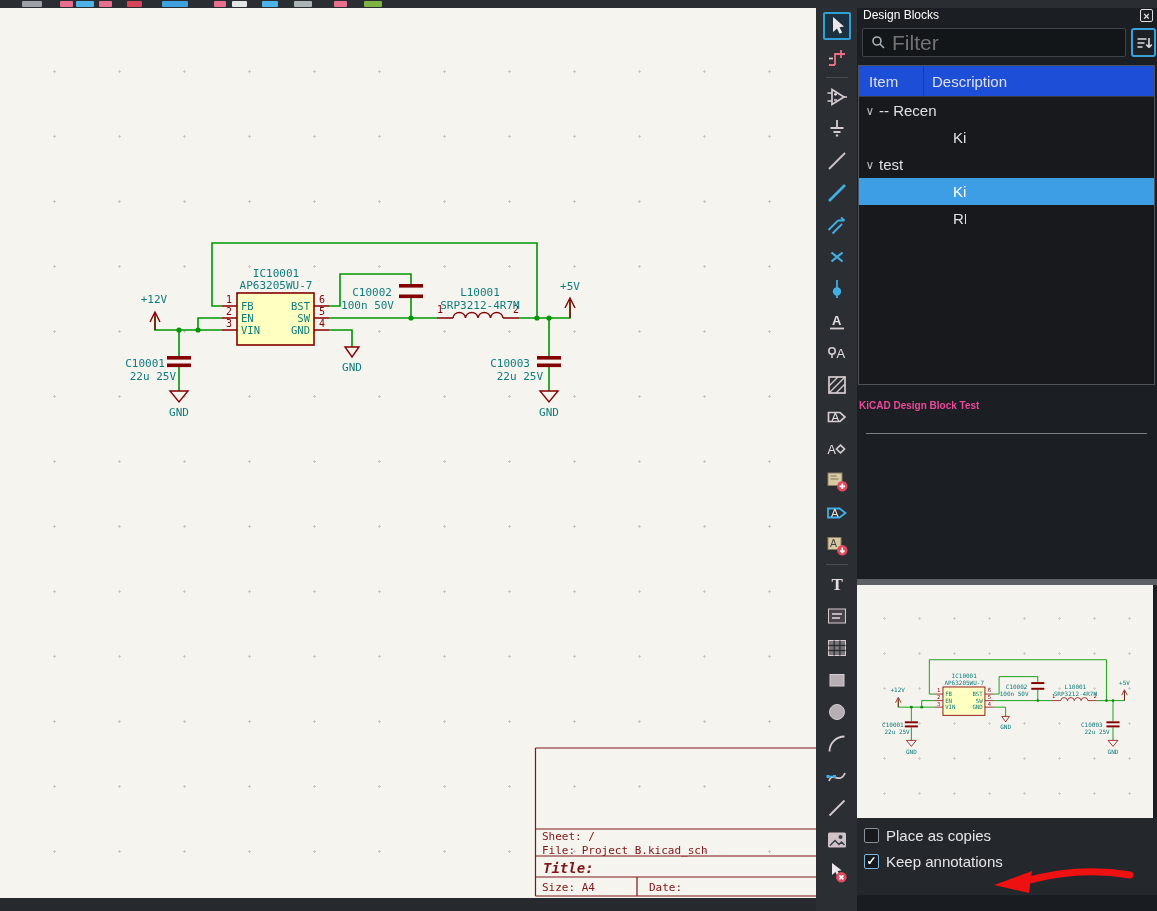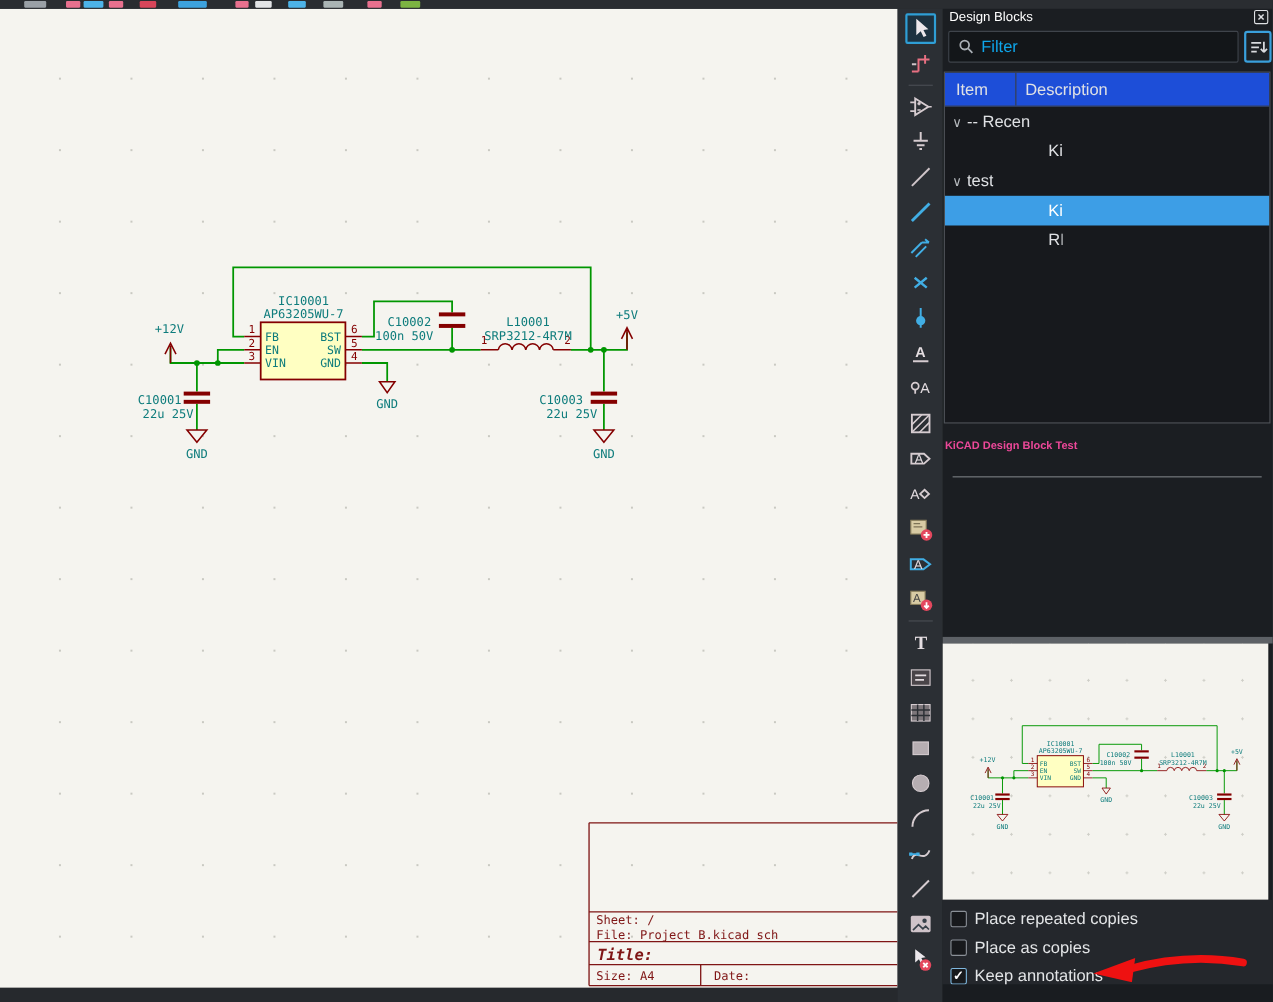--- a/index.html
+++ b/index.html
@@ -20,21 +20,21 @@
   .tool.selected{border:2px solid #2f9fd6;background:#1d3240;width:28px;height:28px;box-sizing:border-box;}
   .tsep{width:22px;height:1px;background:#4a4e54;margin:3px 0;flex:none;}
   
   #panel{position:absolute;left:857px;top:0;width:300px;height:911px;background:#1b1e22;color:#e4e6e8;}
   #panel-title{position:absolute;left:6px;top:8px;font-size:12px;color:#ffffff;}
   #close-btn{position:absolute;left:283px;top:9px;width:13px;height:13px;border:1.5px solid #dfe1e4;
     border-radius:2px;color:#dfe1e4;font-size:11px;line-height:12px;text-align:center;font-weight:bold;box-sizing:border-box;}
   #filter-box{position:absolute;left:5px;top:28px;width:264px;height:29px;background:#131619;
     border:1px solid #3f444b;border-radius:2px;box-sizing:border-box;display:flex;align-items:center;}
   #filter-box svg{margin:0 6px 0 8px;flex:none;}
-  #filter-ph{color:#0ea5e9;font-size:15px;}
+  #filter-ph{color:#737373;font-size:21px;}
   #sort-btn{position:absolute;left:274px;top:28px;width:25px;height:29px;border:2px solid #3aa0dc;
     border-radius:3px;background:#1d2125;box-sizing:border-box;display:flex;align-items:center;justify-content:center;}
   #tree{position:absolute;left:1px;top:65px;width:297px;height:320px;border:1px solid #50545a;
     background:#17191d;box-sizing:border-box;overflow:hidden;}
   #tree-header{height:30px;background:#1d4ed8;border-bottom:1px solid #3a3e44;display:flex;align-items:center;
     font-size:15px;color:#dfe1e4;}
   #col-item{width:64px;padding-left:10px;box-sizing:border-box;}
   #col-sep{width:1px;height:30px;background:#3a3e44;}
   #col-desc{padding-left:8px;}
   .trow{height:27px;display:flex;align-items:center;font-size:15px;color:#dfe1e4;white-space:nowrap;}
@@ -411,24 +411,20 @@
 
   <div id="preview">
     <svg width="296" height="233" viewBox="0 0 296 233">
       <use href="#circuit" xlink:href="#circuit" transform="translate(-43.2,-57.7) scale(0.545)"></use>
     </svg>
   </div>
 
   <div id="checks">
       <div class="crow">
         <span class="cbox"></span>
-        <span class="clabel">Place repeated copies</span>
-      </div>
-      <div class="crow">
-        <span class="cbox"></span>
         <span class="clabel">Place as copies</span>
       </div>
       <div class="crow checked">
         <span class="cbox">✓</span>
         <span class="clabel">Keep annotations</span>
       </div>
     </div>
   <div id="panel-bottom"></div>
 </div>
 

